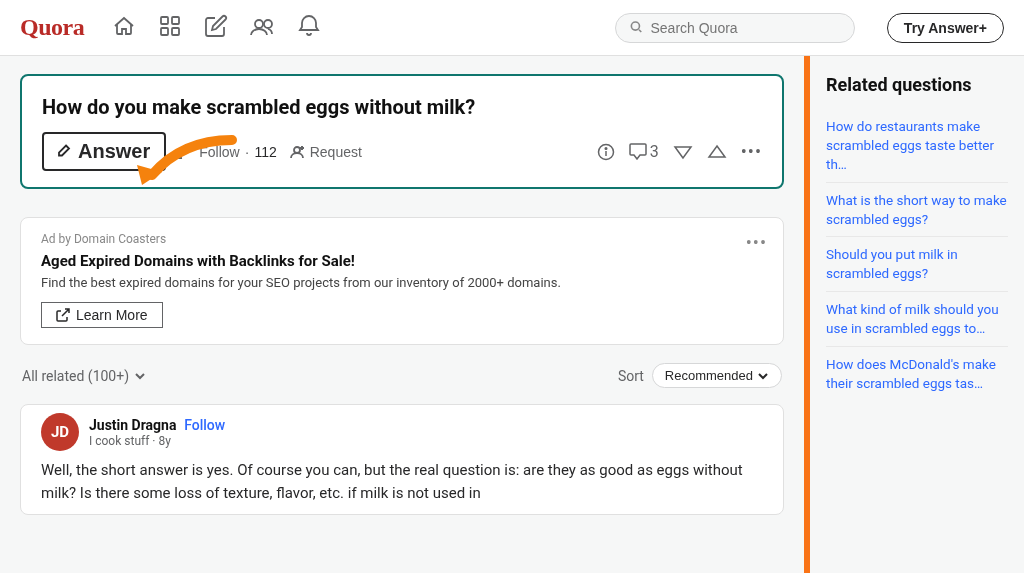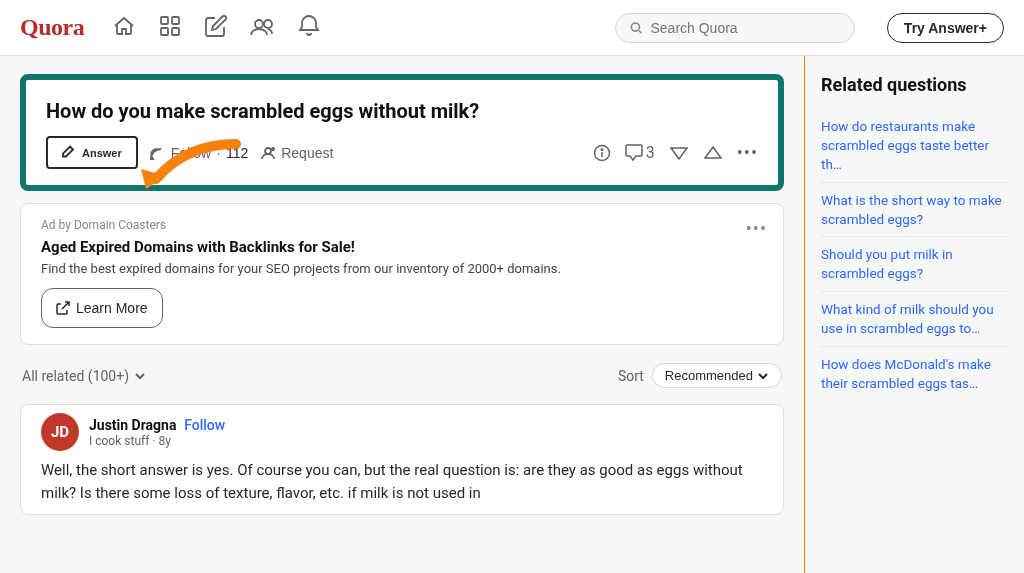--- a/index.html
+++ b/index.html
@@ -40,21 +40,21 @@
     }
     .nav-icon {
       color: #636466;
       font-size: 22px;
       cursor: pointer;
       line-height: 1;
     }
     .search-bar {
       margin-left: auto;
       display: flex;
-      align-items: center;
+      align-items: flex-start;
       background: #f6f7f7;
       border: 1px solid #d6d7d8;
       border-radius: 20px;
       padding: 6px 14px;
       gap: 8px;
       width: 240px;
     }
     .search-input {
       border: none;
       background: transparent;
@@ -87,24 +87,24 @@
     .content-area {
       flex: 1;
       padding: 18px 20px;
       overflow: hidden;
       max-width: 840px;
     }
 
     
     .question-card {
       background: #ffffff;
-      border: 6px solid #0f766e;
+      border: 2px solid #0f766e;
       border-radius: 8px;
       padding: 18px 20px 16px;
-      margin-bottom: 12px;
+      margin-bottom: 28px;
     }
     .question-title {
       font-size: 20px;
       font-weight: 700;
       color: #111;
       margin-bottom: 12px;
       line-height: 1.3;
     }
     .question-actions {
       display: flex;
@@ -112,21 +112,21 @@
       gap: 12px;
     }
     .answer-btn {
       display: flex;
       align-items: center;
       gap: 6px;
       background: #ffffff;
       border: 2px solid #282829;
       border-radius: 4px;
       padding: 6px 14px;
-      font-size: 11px;
+      font-size: 20px;
       font-weight: 600;
       color: #282829;
       cursor: pointer;
       position: relative;
     }
     .answer-icon {
       font-size: 13px;
     }
     .follow-btn {
       display: flex;
@@ -204,22 +204,22 @@
       color: #888;
       cursor: pointer;
       font-size: 18px;
       letter-spacing: 1px;
     }
     .learn-more-btn {
       display: inline-flex;
       align-items: center;
       gap: 6px;
       border: 1.5px solid #636466;
-      border-radius: 12px;
-      padding: 11px 14px;
+      border-radius: 0;
+      padding: 4px 14px;
       font-size: 14px;
       color: #282829;
       cursor: pointer;
       background: none;
     }
 
     
     .filter-row {
       display: flex;
       align-items: center;
@@ -307,21 +307,21 @@
       font-size: 15px;
       color: #282829;
       line-height: 1.55;
     }
 
     
     .sidebar {
       width: 220px;
       background: #f6f7f7;
       padding: 18px 16px;
-      border-left: 1px solid #f97316;
+      border-left: 6px solid #f97316;
       overflow: hidden;
       flex-shrink: 0;
     }
     .related-title {
       font-size: 18px;
       font-weight: 700;
       color: #111;
       margin-bottom: 14px;
     }
     .related-list {

